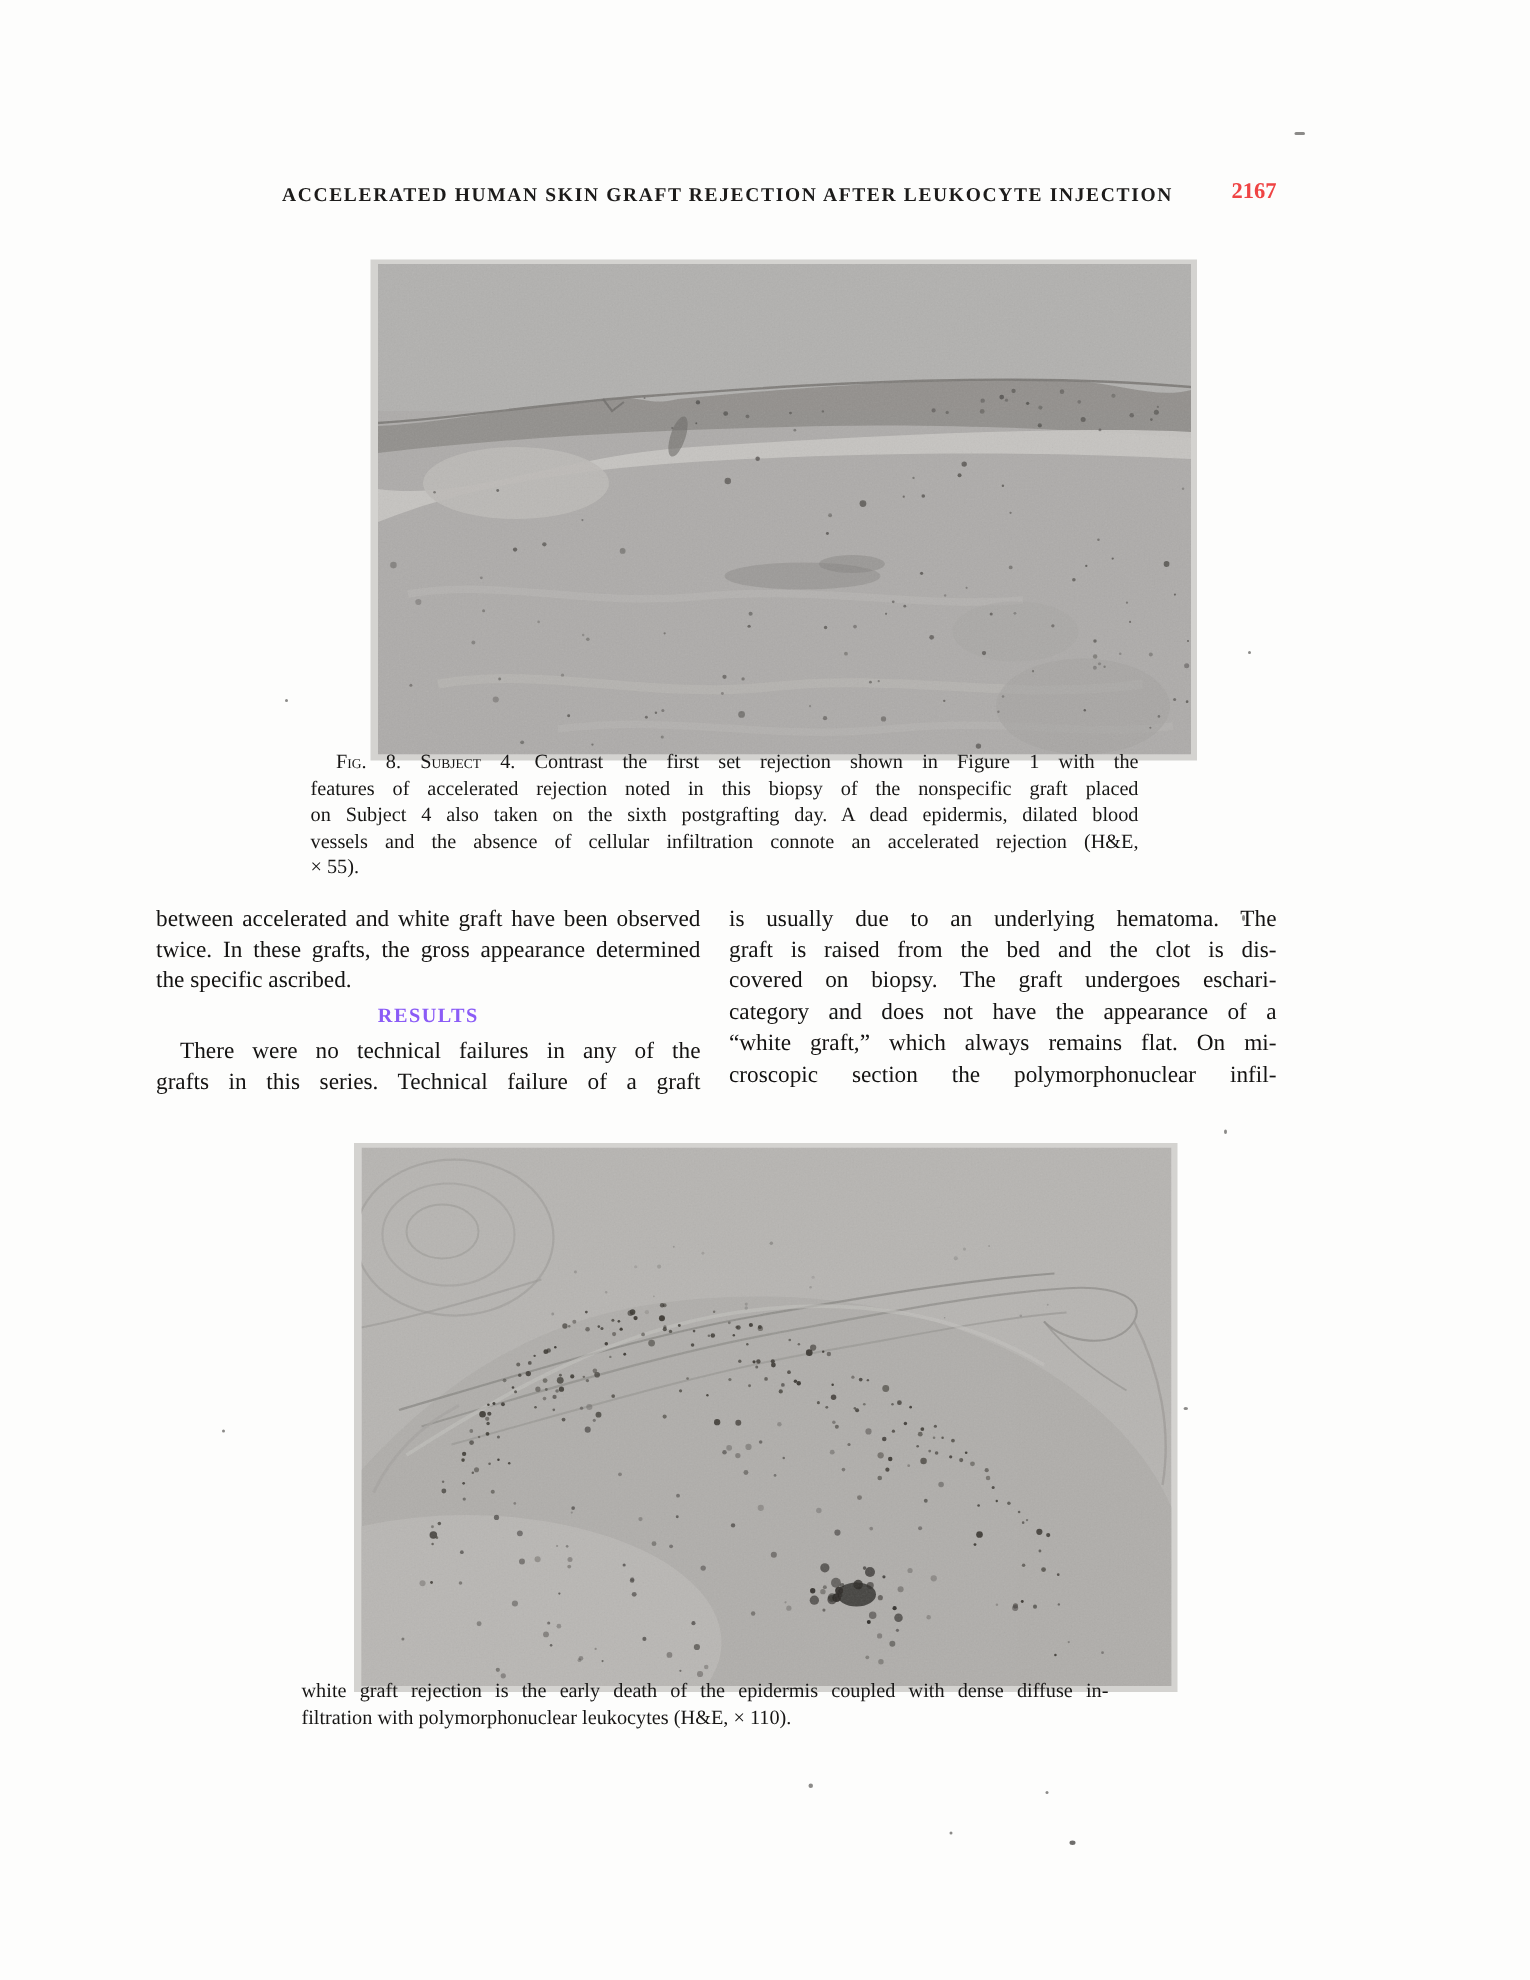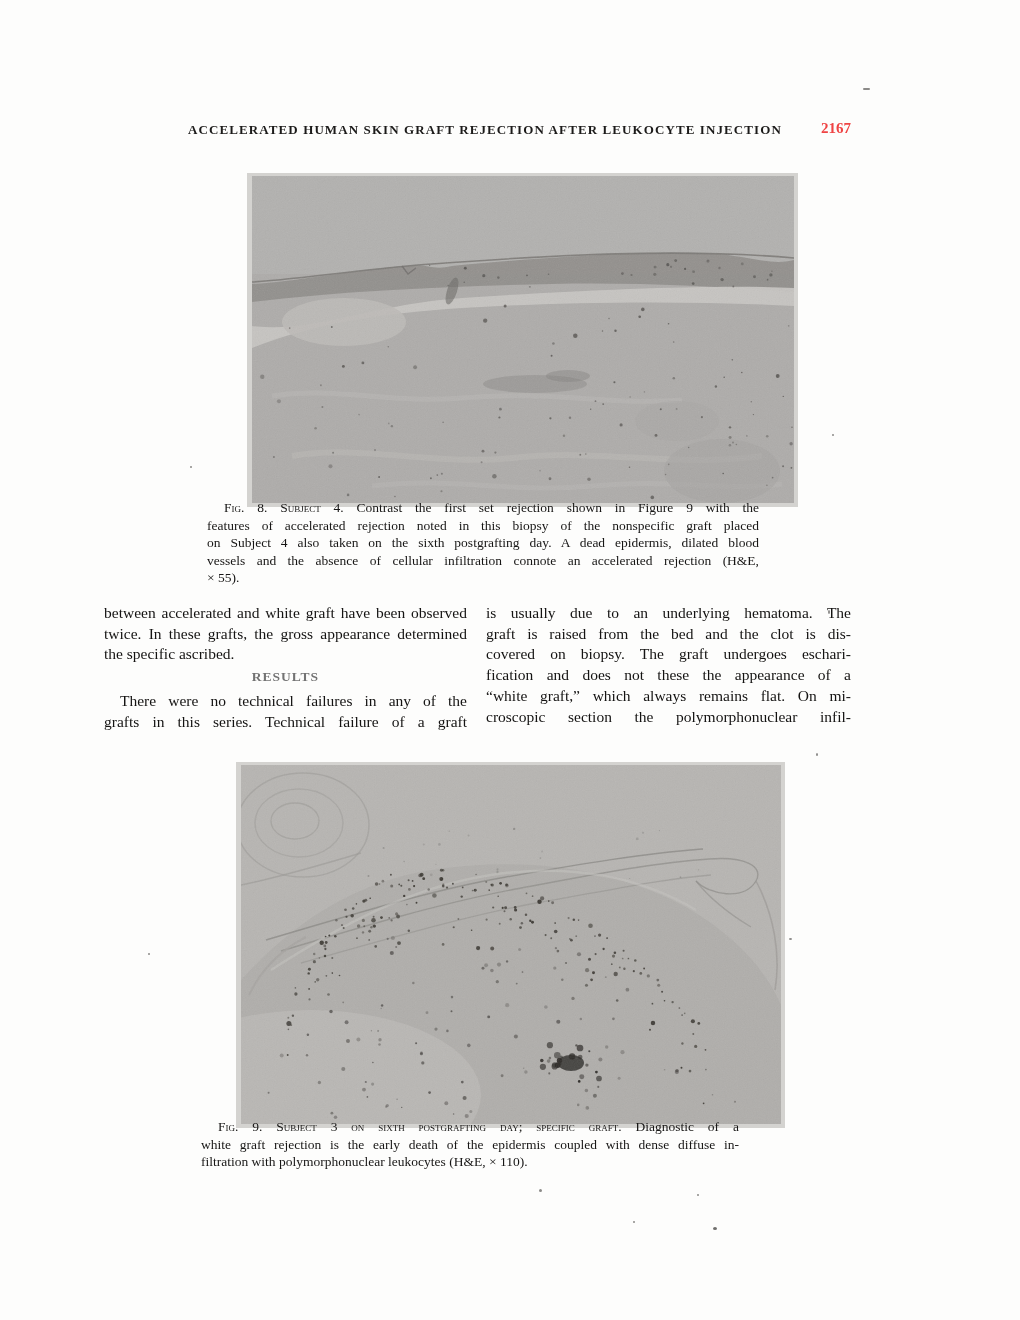--- a/index.html
+++ b/index.html
@@ -36,21 +36,21 @@
   .sc{font-variant:small-caps;}
   
   .col{position:absolute;top:603px;font-size:15.5px;line-height:20.7px;color:#141312;}
   #col-left{left:104px;width:363px;}
   #col-right{left:486px;width:365px;}
   .bline{text-align:justify;text-align-last:justify;}
   .bline.lastline{text-align:left;text-align-last:left;}
   .bline.indent{text-indent:16px;}
   .section-heading{
     text-align:center;font-size:13.5px;font-weight:600;letter-spacing:1px;
-    margin-top:3px;margin-bottom:6px;line-height:17px;color:#737373;font-family:Liberation Serif, serif;
+    margin-top:3px;margin-bottom:6px;line-height:17px;color:#8b5cf6;font-family:Liberation Serif, serif;
   }
   
   .speck{position:absolute;background:#8b8a88;border-radius:50%;}
 </style>
 </head>
 <body>
 
 <div class="page">
 
   <div class="running-head-title">ACCELERATED HUMAN SKIN GRAFT REJECTION AFTER LEUKOCYTE INJECTION</div>
@@ -205,41 +205,41 @@
           <circle cx="441.2" cy="107.6" r="1.37" fill="#4c4a47" opacity="0.71"></circle>
           <circle cx="403.1" cy="91.1" r="1.46" fill="#4c4a47" opacity="0.48"></circle>
           <circle cx="519.9" cy="95.3" r="0.72" fill="#4c4a47" opacity="0.49"></circle>
           <circle cx="481.3" cy="110.6" r="0.98" fill="#4c4a47" opacity="0.56"></circle>
         </g>
       <rect width="542" height="327" filter="url(#grain)" opacity="0.55"></rect>
     </svg>
   </figure>
 
   <figcaption class="caption" id="caption8">
-    <div class="cap-line first"><span class="sc">Fig. 8.  Subject 4.  </span><span>Contrast the first set rejection shown in Figure 9 with the</span></div>
+    <div class="cap-line first"><span class="sc">Fig. 8.  Subject 4.  </span><span>Contrast the first set rejection shown in Figure 1 with the</span></div>
     <div class="cap-line"><span>features of accelerated rejection noted in this biopsy of the nonspecific graft placed</span></div>
     <div class="cap-line"><span>on Subject 4 also taken on the sixth postgrafting day.  A dead epidermis, dilated blood</span></div>
     <div class="cap-line"><span>vessels and the absence of cellular infiltration connote an accelerated rejection (H&amp;E,</span></div>
     <div class="cap-line last"><span>× 55).</span></div>
   </figcaption>
 
   <div class="col" id="col-left">
     <div class="bline">between accelerated and white graft have been observed</div>
     <div class="bline">twice.  In these grafts, the gross appearance determined</div>
     <div class="bline lastline">the specific ascribed.</div>
     <div class="section-heading">RESULTS</div>
     <div class="bline indent">There were no technical failures in any of the</div>
     <div class="bline">grafts in this series.  Technical failure of a graft</div>
   </div>
 
   <div class="col" id="col-right">
     <div class="bline">is usually due to an underlying hematoma.  The</div>
     <div class="bline">graft is raised from the bed and the clot is dis-</div>
     <div class="bline">covered on biopsy.  The graft undergoes eschari-</div>
-    <div class="bline">fication and does not these the appearance of a</div>
+    <div class="bline">category and does not have the appearance of a</div>
     <div class="bline">“white graft,” which always remains flat.  On mi-</div>
     <div class="bline">croscopic section the polymorphonuclear infil-</div>
   </div>
 
   <figure class="fig" id="fig9">
     <svg viewBox="0 0 540 359" preserveAspectRatio="none">
       <rect width="540" height="359" fill="#b7b5b2"></rect>
 
       <path d="M0,215 C50,160 110,118 190,105 C290,90 380,105 450,145 C495,172 525,205 540,240 L540,359 L0,359 Z" fill="#b0aeab"></path>
       <ellipse cx="70" cy="330" rx="170" ry="85" fill="#bcbab7" opacity="0.75"></ellipse>
@@ -576,21 +576,20 @@
           <circle cx="208.2" cy="66.2" r="0.64" fill="#6b6966" opacity="0.40"></circle>
           <circle cx="256.5" cy="107.0" r="1.14" fill="#6b6966" opacity="0.37"></circle>
           <circle cx="190.2" cy="109.8" r="1.39" fill="#6b6966" opacity="0.26"></circle>
           <circle cx="198.4" cy="79.4" r="1.36" fill="#6b6966" opacity="0.32"></circle>
         </g>
       <rect width="540" height="359" filter="url(#grain)" opacity="0.5"></rect>
     </svg>
   </figure>
 
   <figcaption class="caption" id="caption9">
-    <div class="cap-line first"><span class="sc">Fig. 9.  Subject 3 on sixth postgrafting day; specific graft.  </span><span>Diagnostic of a</span></div>
     <div class="cap-line"><span>white graft rejection is the early death of the epidermis coupled with dense diffuse in-</span></div>
     <div class="cap-line last"><span>filtration with polymorphonuclear leukocytes (H&amp;E, × 110).</span></div>
   </figcaption>
 
   <div class="speck" style="left:863px;top:88px;width:7px;height:2px;border-radius:1px;"></div>
   <div class="speck" style="left:832px;top:434px;width:2px;height:2px;"></div>
   <div class="speck" style="left:190px;top:466px;width:2px;height:2px;"></div>
   <div class="speck" style="left:828px;top:610px;width:2px;height:4px;"></div>
   <div class="speck" style="left:816px;top:753px;width:2px;height:3px;"></div>
   <div class="speck" style="left:789px;top:938px;width:3px;height:2px;"></div>

